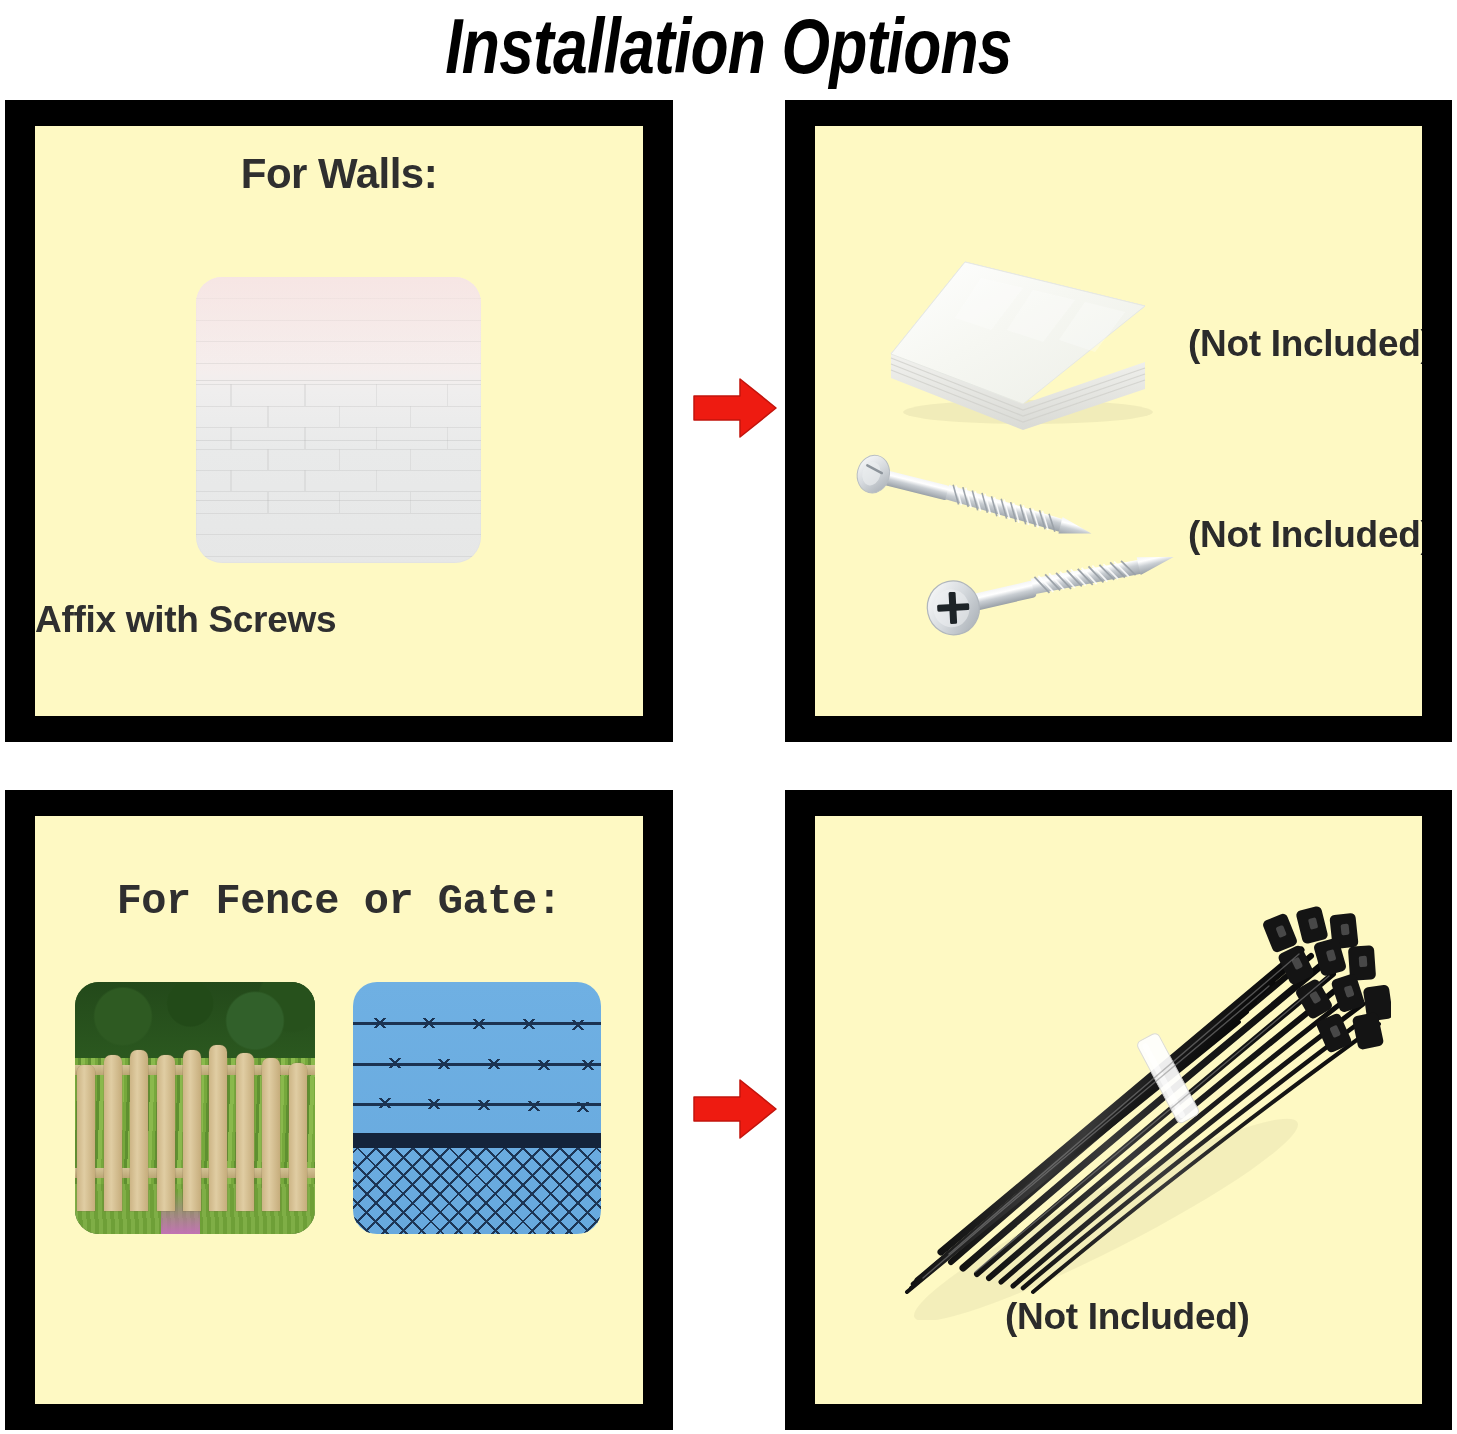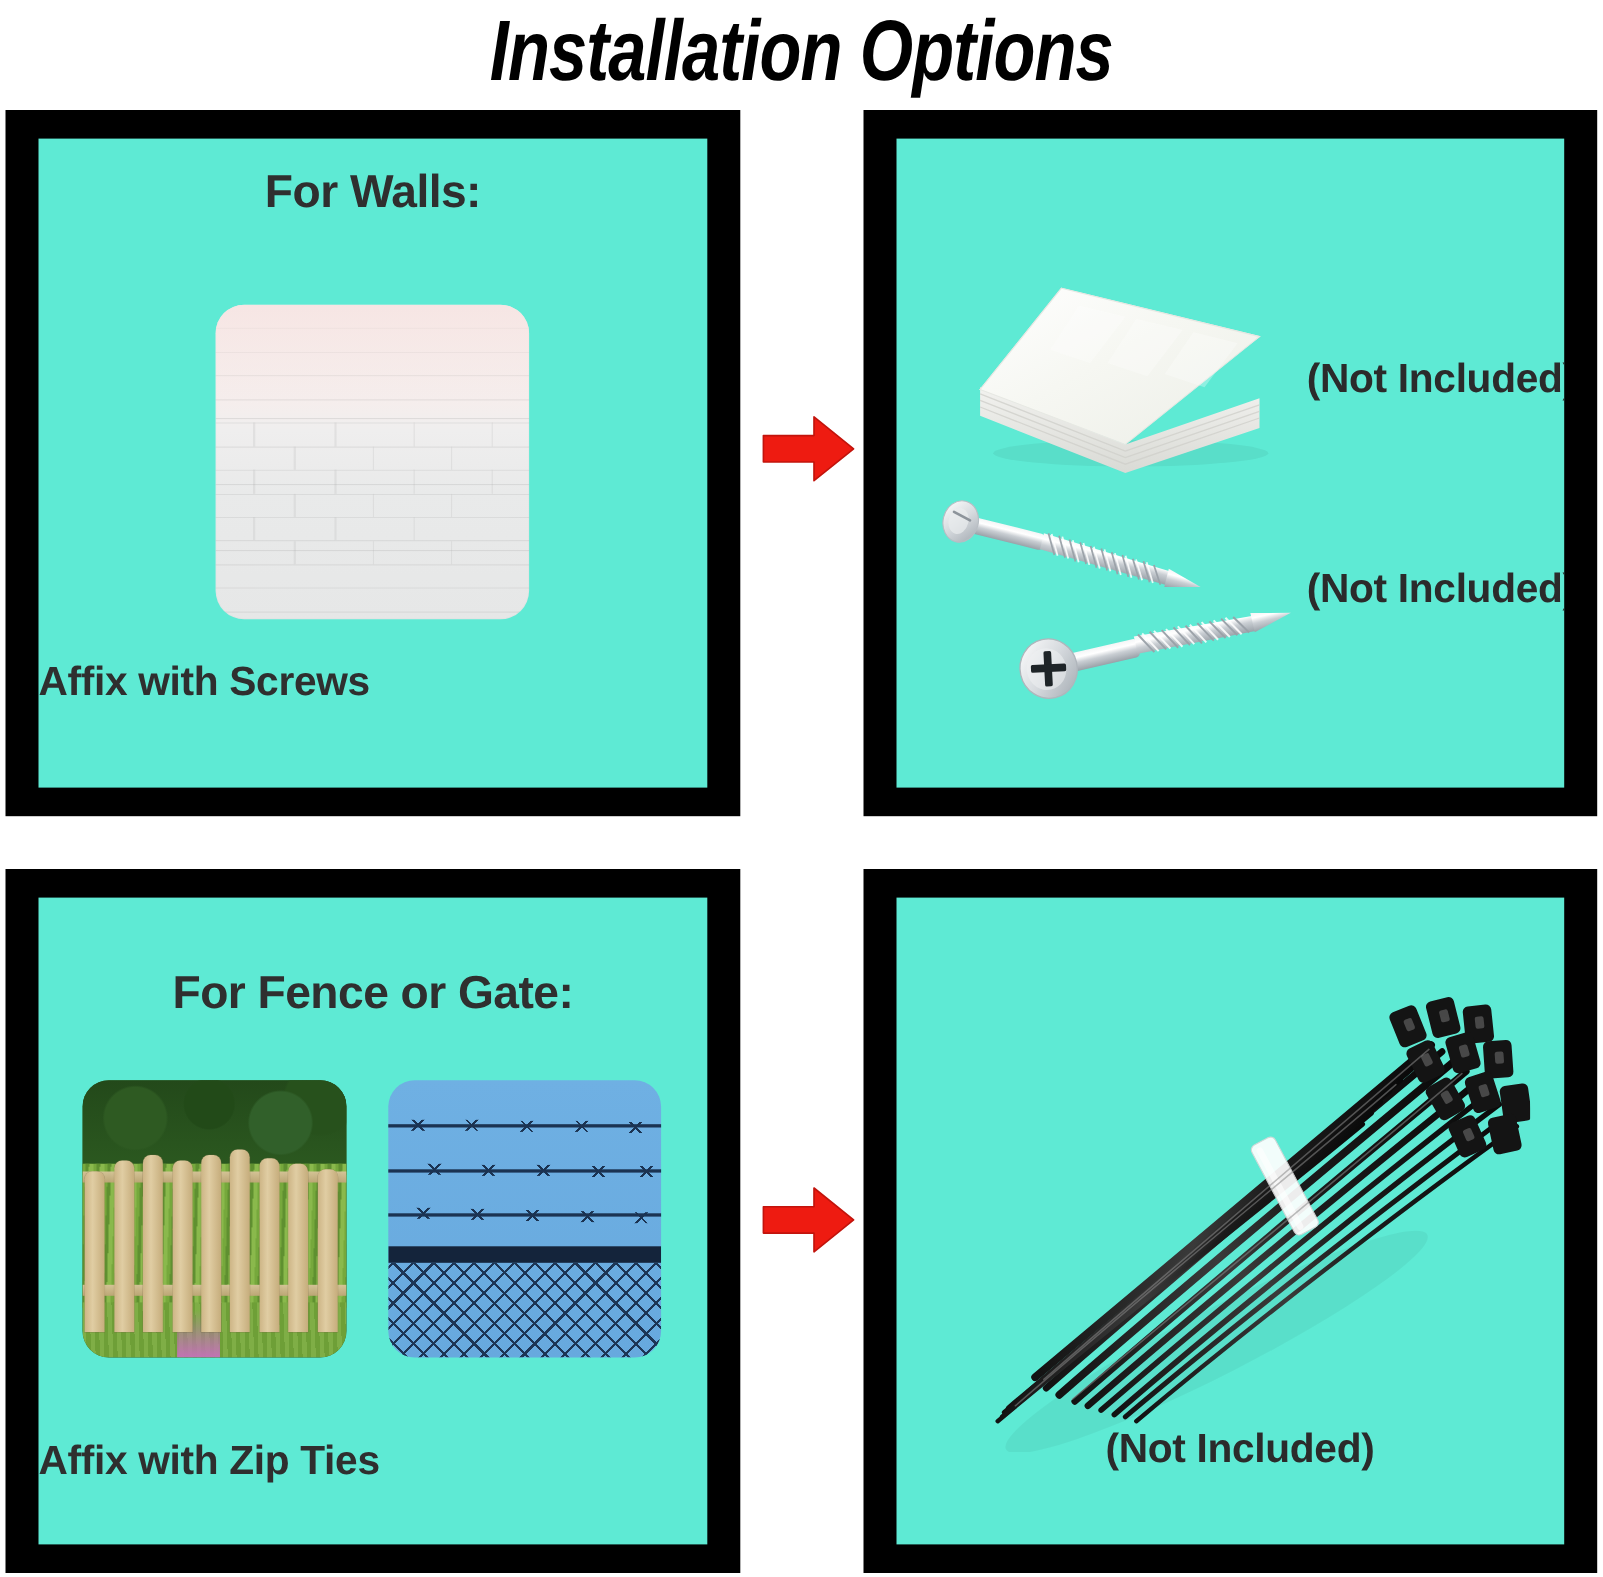--- a/index.html
+++ b/index.html
@@ -11,21 +11,21 @@
   .title{
     position:absolute;left:0;top:0;width:1457px;height:92px;
     display:flex;align-items:center;justify-content:center;
     font-size:78px;font-weight:bold;font-style:italic;
     color:#000;letter-spacing:-1px;
     transform:scaleX(.80);transform-origin:center center;
     white-space:nowrap;
   }
   
   .panel{position:absolute;background:#000;box-sizing:border-box;}
-  .panel-inner{position:absolute;background:#5eead4;overflow:hidden;}
+  .panel-inner{position:absolute;background:#fef9c3;overflow:hidden;}
   #panel-tl{left:5px;  top:100px; width:668px; height:642px;}
   #panel-tr{left:785px;top:100px; width:667px; height:642px;}
   #panel-bl{left:5px;  top:790px; width:668px; height:640px;}
   #panel-br{left:785px;top:790px; width:667px; height:640px;}
   #panel-tl .panel-inner{left:30px;top:26px;right:30px;bottom:26px;width:608px;height:590px;}
   #panel-tr .panel-inner{left:30px;top:26px;width:607px;height:590px;}
   #panel-bl .panel-inner{left:30px;top:26px;width:608px;height:588px;}
   #panel-br .panel-inner{left:30px;top:26px;width:607px;height:588px;}
 
   
@@ -313,21 +313,21 @@
     </div>
 
     <div class="notinc" style="left:373px;top:388px;">(Not Included)</div>
 
   </div>
 </div>
 
 <div class="panel" id="panel-bl">
   <div class="panel-inner">
 
-    <div class="heading" style="top:62px;">For Fence or Gate:</div>
+    <div class="heading" style="top:62px;font-family:Liberation Mono, monospace;">For Fence or Gate:</div>
 
     <div class="fencepic" style="left:40px;top:166px;width:240px;height:252px;">
       <div class="fp-hedge"></div>
       <div class="fp-grassbg"></div>
       <div class="fp-flower" style="left:14%;top:39%;"></div>
       <div class="fp-flower" style="left:34%;top:52%;"></div>
       <div class="fp-flower" style="left:56%;top:42%;"></div>
       <div class="fp-flower" style="left:78%;top:38%;"></div>
       <div class="fp-flower" style="left:24%;top:62%;"></div>
       <div class="fp-lawn"></div>
@@ -364,23 +364,20 @@
       <div class="barb" style="left:10%;top:46.2%;"></div>
       <div class="barb" style="left:30%;top:46.6%;"></div>
       <div class="barb" style="left:50%;top:47%;"></div>
       <div class="barb" style="left:70%;top:47.4%;"></div>
       <div class="barb" style="left:90%;top:47.8%;"></div>
 
       <div class="rail" style="top:60%;"></div>
       <div class="mesh" style="top:66%;height:34%;"></div>
     </div>
 
-    <div class="caption" style="top:488px;">
-      <div>Affix with Zip Ties</div>
-    </div>
 
   </div>
 </div>
 
 <div class="arrow" style="left:692px;top:1078px;width:86px;height:62px;">
   <svg width="86" height="62" viewBox="0 0 86 62">
     <polygon points="2,19 48,19 48,2 84,31 48,60 48,43 2,43" fill="#ee1b11" stroke="#c2140c" stroke-width="1.5" stroke-linejoin="round"></polygon>
   </svg>
 </div>
 

